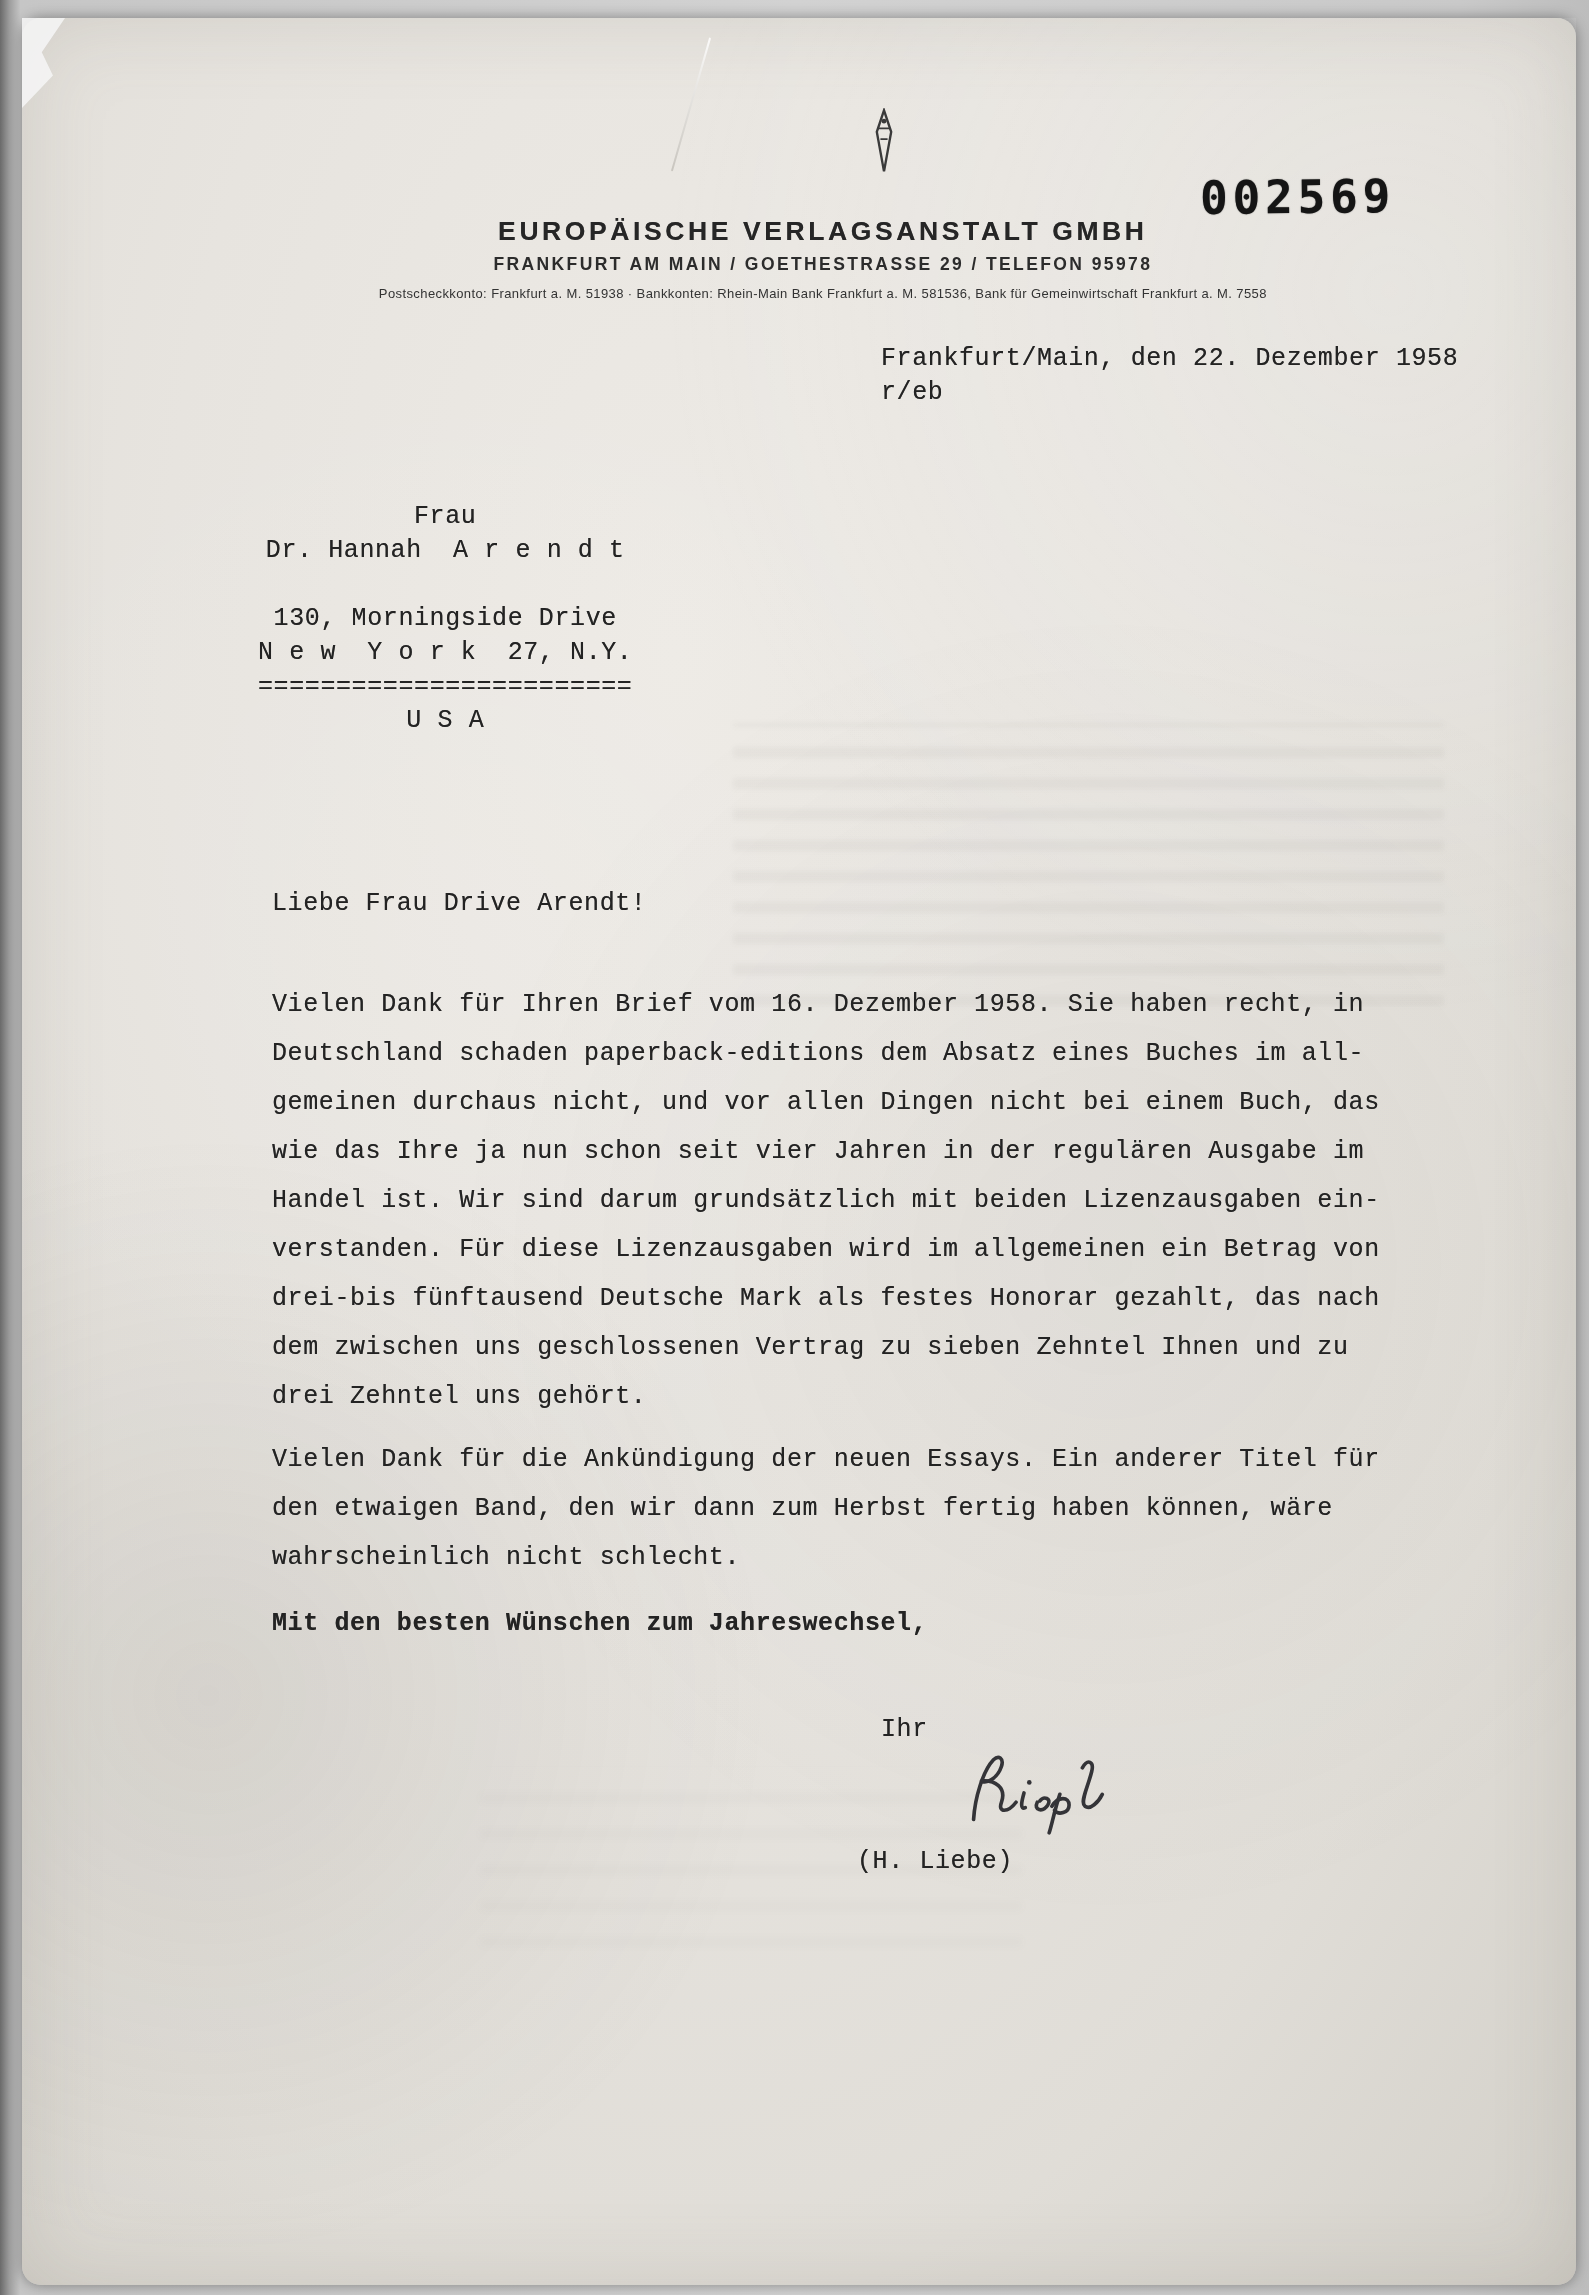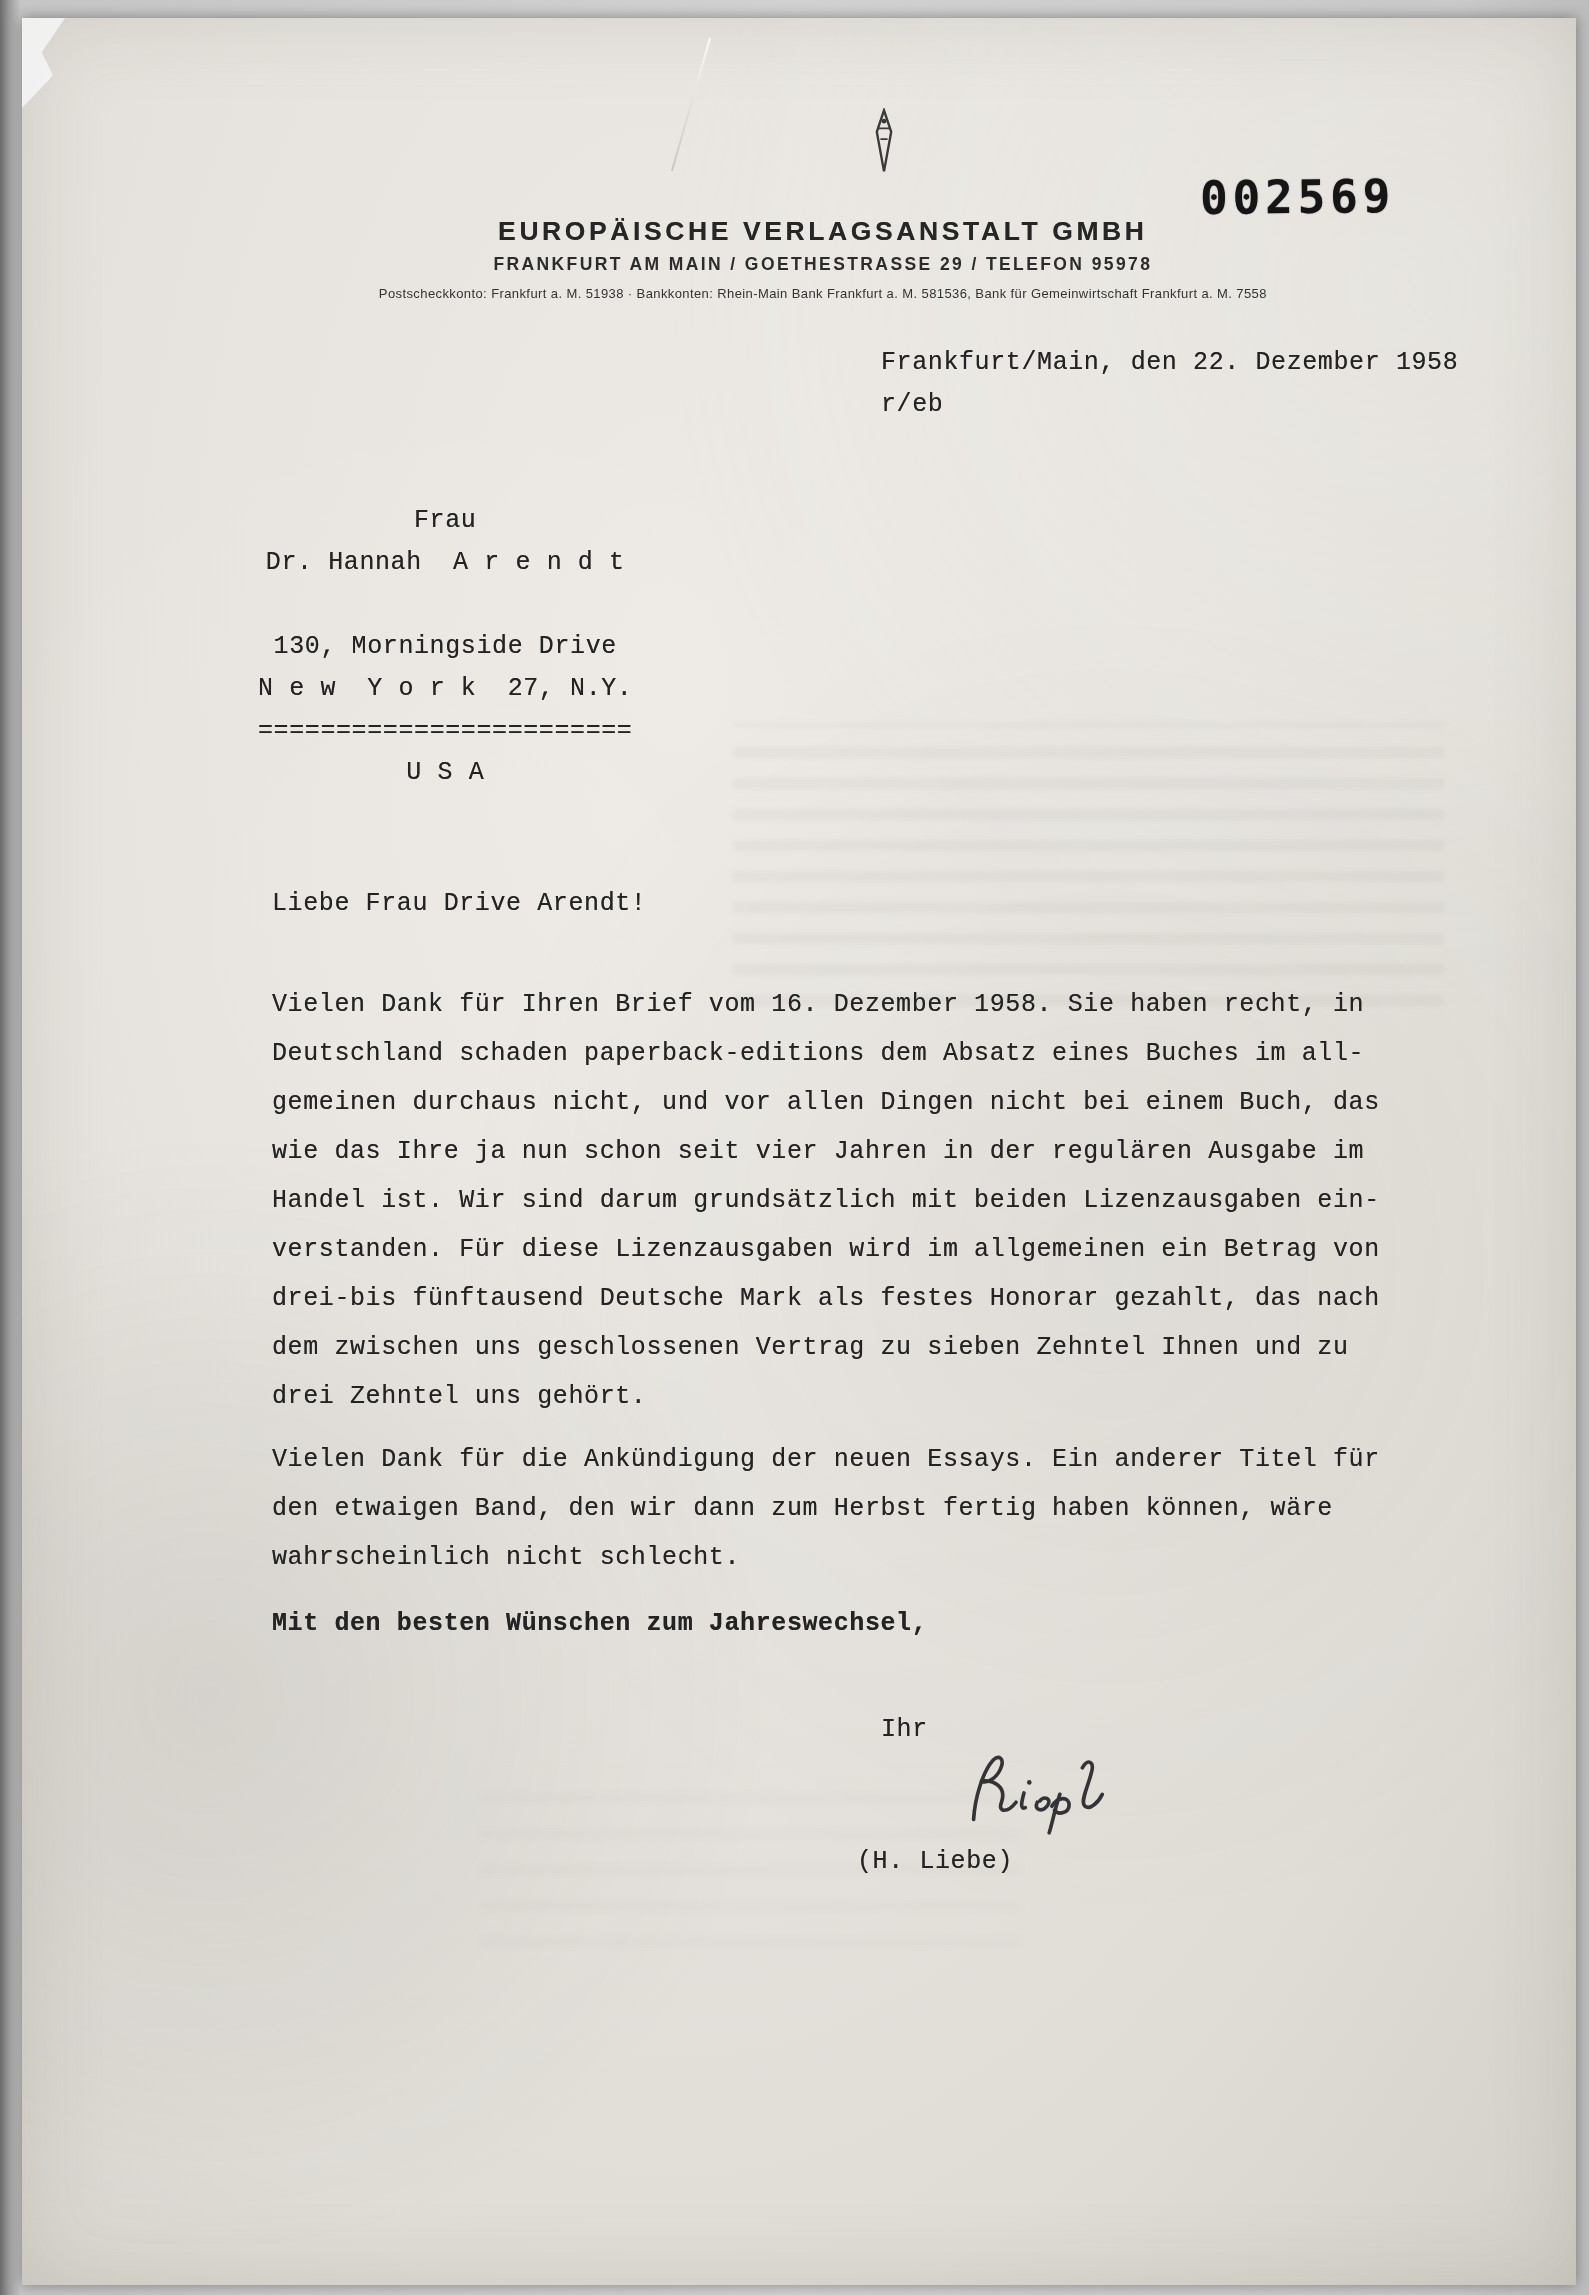--- a/index.html
+++ b/index.html
@@ -11,20 +11,21 @@
     overflow:hidden;
   }
   .scan-bg {
     position:absolute; inset:0;
     background:linear-gradient(90deg,#6a6a6a 0px,#9e9e9e 9.6px,#c6c6c6 20.5px,#d2d2d2 50%,#c9c9c9 92%,#bdbdbd 100%);
   }
   .paper {
     position:absolute; left:22px; top:18px; right:13.3px; bottom:9.6px;
     background:radial-gradient(ellipse at 42% 28%, #edeae5 0%, #e7e4df 40%, #e0ddd7 72%, #d3d0c9 100%);
     box-shadow:0 0 13.3px rgba(0,0,0,.38), inset 0 0 84px rgba(110,105,95,.18);
+    border-radius:19px;
   }
   .texture {
     position:absolute; inset:0; pointer-events:none;
     background:
       radial-gradient(circle at 12% 74%, rgba(90,88,82,.10), transparent 26%),
       radial-gradient(circle at 88% 12%, rgba(255,255,255,.16), transparent 30%),
       radial-gradient(circle at 70% 55%, rgba(120,118,110,.06), transparent 40%),
       radial-gradient(circle at 30% 40%, rgba(255,255,255,.10), transparent 35%);
   }
   .tear-line {
@@ -52,21 +53,21 @@
   
   .tw {
     font-family:"Liberation Mono","DejaVu Sans Mono",monospace;
     color:#232323;
     font-size:25px;
     letter-spacing:0.6px;
     line-height:49px;
     white-space:pre-wrap;
     text-shadow:0 0 0.6px rgba(25,25,25,.55);
   }
-  .tw-tight { line-height:42px; }
+  .tw-tight { line-height:34px; }
 
   .stamp-number {
     position:absolute; left:1178px; top:152px;
     font-family:"DejaVu Sans Mono",monospace;
     font-weight:bold; font-size:46px; letter-spacing:4.8px;
     color:#151515; transform:rotate(-0.6deg);
     text-shadow:0 0 1.2px rgba(10,10,10,.6);
   }
 
   .letterhead { position:absolute; left:48px; right:0; top:0; text-align:center; }

